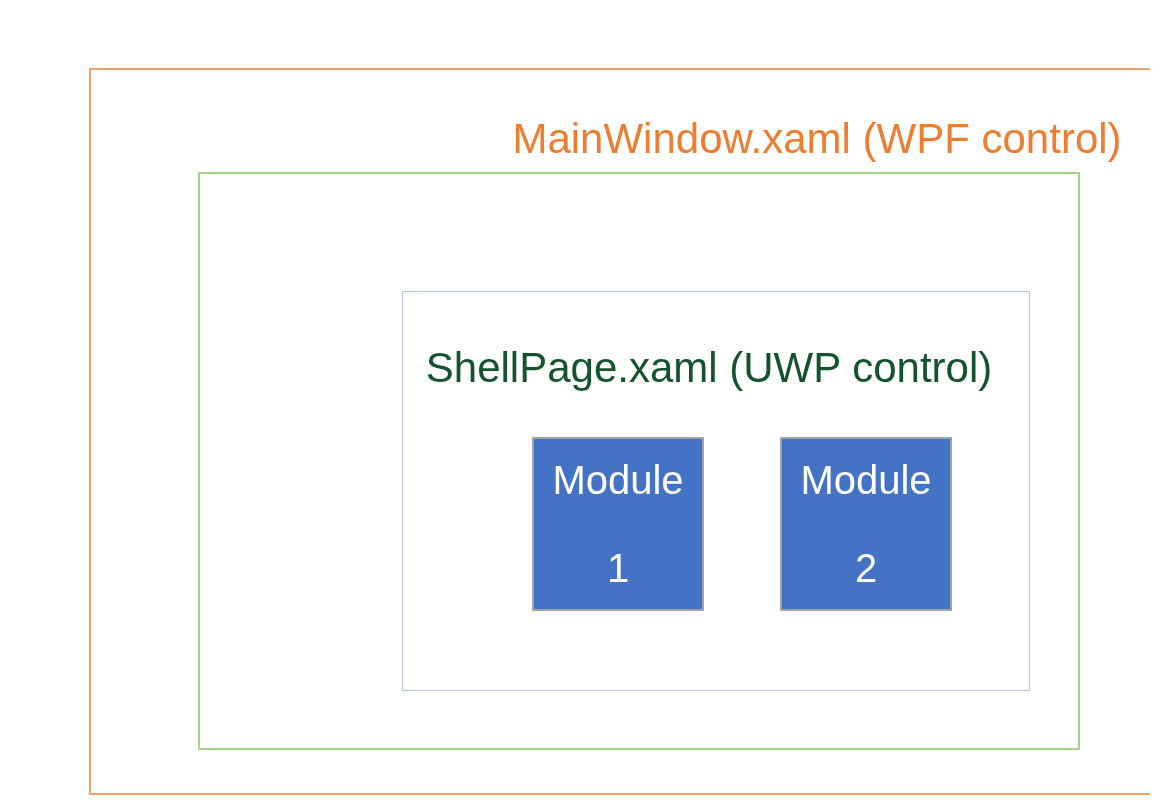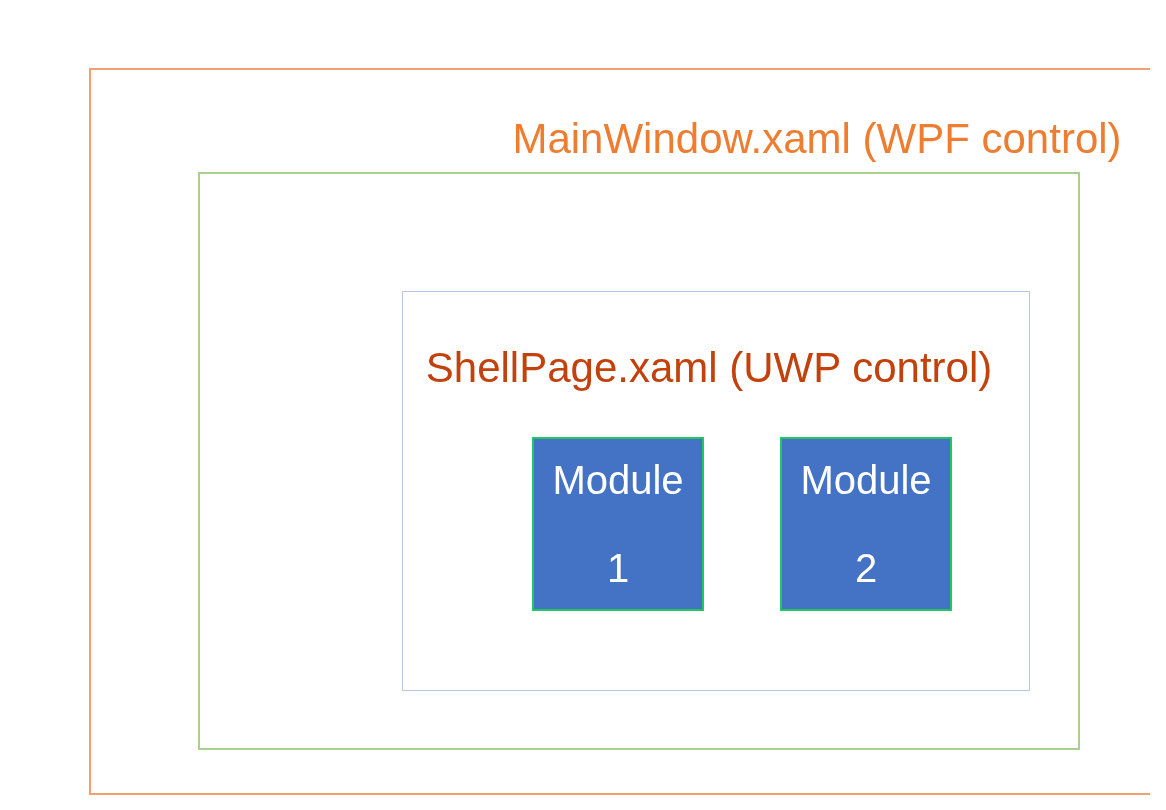--- a/index.html
+++ b/index.html
@@ -34,27 +34,27 @@
 
   .label {
     position: absolute;
     white-space: nowrap;
     font-size: 42px;
     line-height: 48px;
     transform: translateX(-50%);
   }
   .label-wpf   { left: 726px; top: 29px; color: #ED7D31; }
   .label-host  { left: 676px; top: 35px; color: #70AD47; }
-  .label-shell { left: 306px; top: 36px; color: #c2410c; }
+  .label-shell { left: 306px; top: 36px; color: #14532d; }
 
   .module {
     position: absolute;
     width: 172px; height: 174px;
     background: #4472C4;
-    border: 2px solid #22c55e;
+    border: 2px solid #a3a3a3;
     color: #ffffff;
     display: flex;
     align-items: center;
     justify-content: center;
     text-align: center;
     font-size: 40px;
     line-height: 56px;
   }
   .module-1 { left: 129px; top: 145px; }
   .module-2 { left: 377px; top: 145px; }

